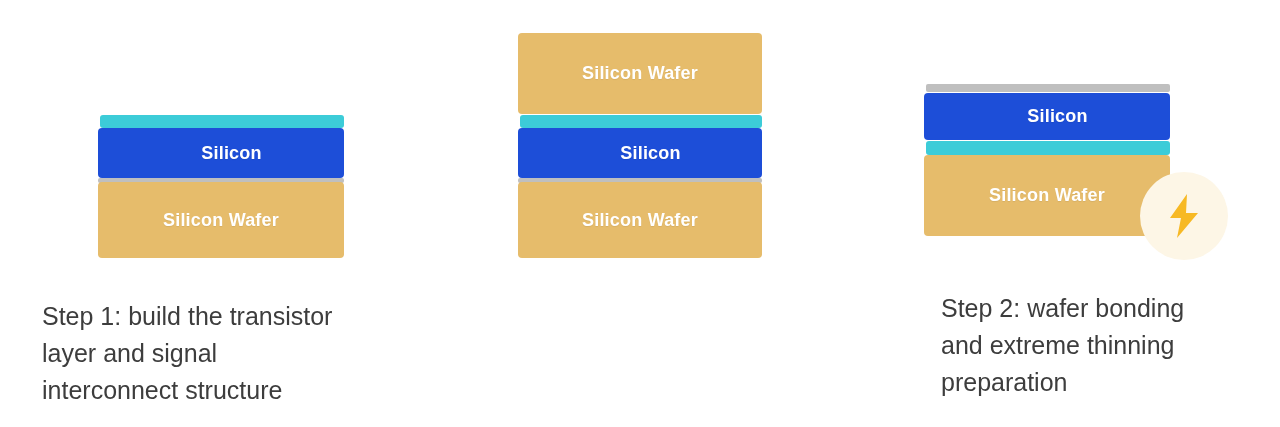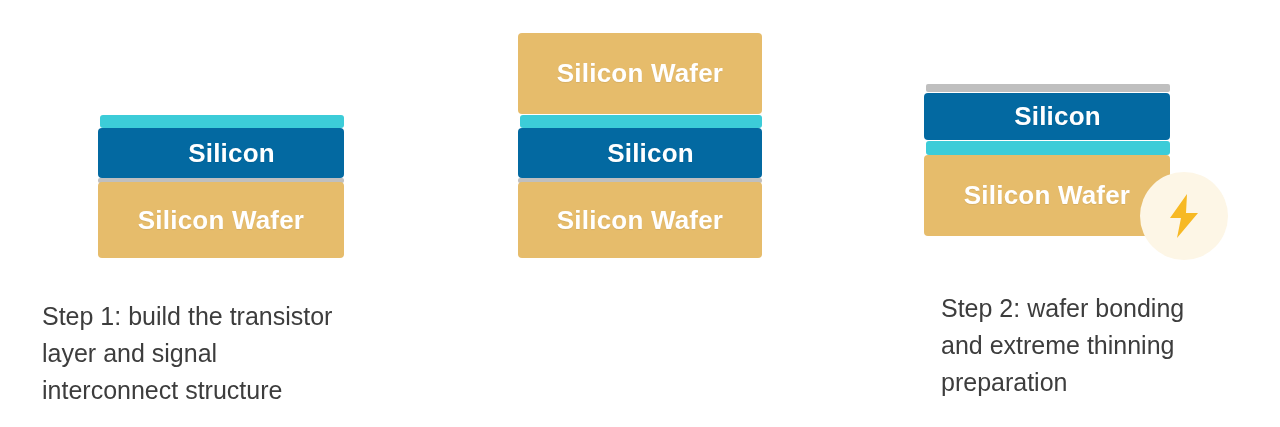--- a/index.html
+++ b/index.html
@@ -46,29 +46,29 @@
     box-sizing: border-box;
     display: flex;
     align-items: center;
     justify-content: center;
     border-radius: 4px;
   }
 
   .layer-label {
     font-family: "Liberation Sans", sans-serif;
     font-weight: bold;
-    font-size: 26px;
+    font-size: 18px;
     letter-spacing: 0.2px;
     color: #ffffff;
     white-space: nowrap;
     text-shadow: 0 1px 1px rgba(0,0,0,0.07);
   }
 
   .layer-wafer  { background: #e6bc6b; }
-  .layer-silicon{ background: #0369a1; padding-left: 21px; }
+  .layer-silicon{ background: #1d4ed8; padding-left: 21px; }
   .layer-cyan   { background: #3cccd8; border-radius: 3px; }
   .layer-gray   { background: #bfbfbf; border-radius: 2px; }
 
   
   .s1-cyan    { left: 100px; top: 115px; width: 244px; height: 13px; }
   .s1-silicon { left: 98px;  top: 128px; width: 246px; height: 50px; }
   .s1-gray    { left: 98px;  top: 178px; width: 246px; height: 5px;  }
   .s1-wafer   { left: 98px;  top: 182px; width: 246px; height: 76px; }
 
   

